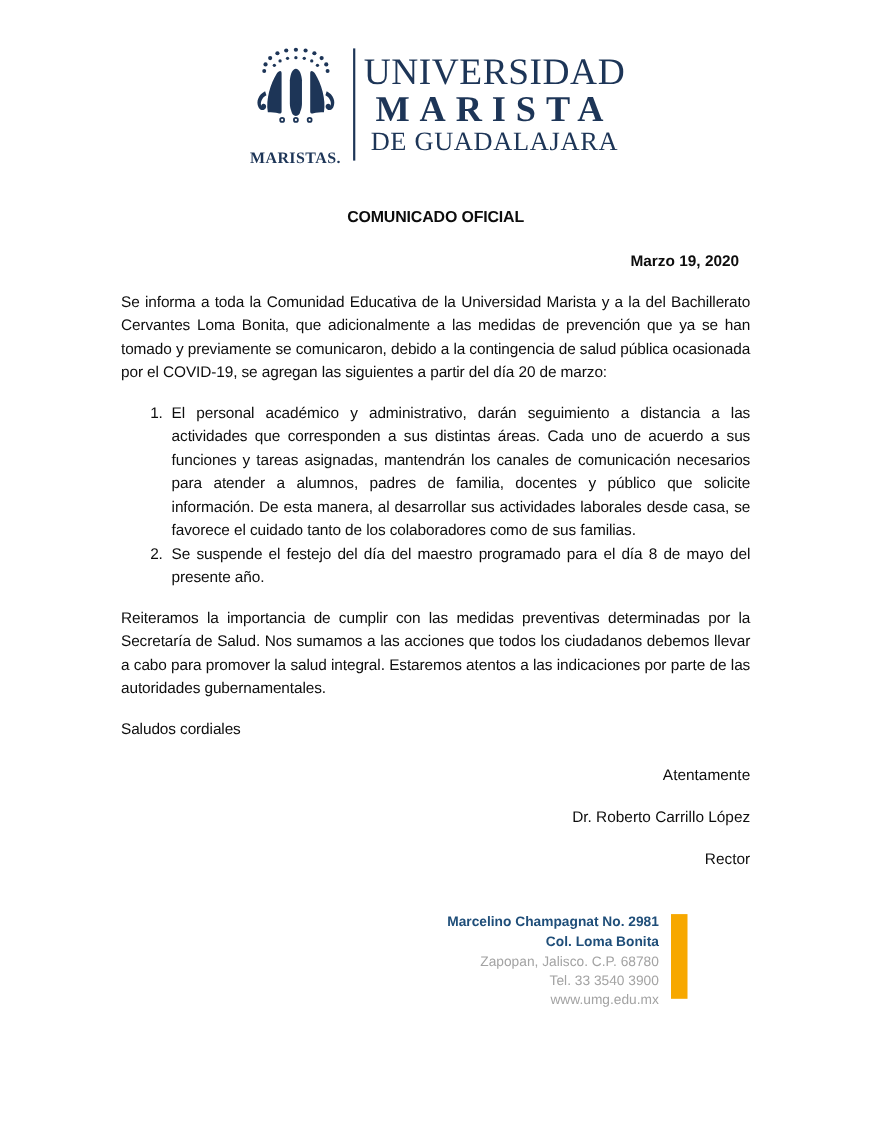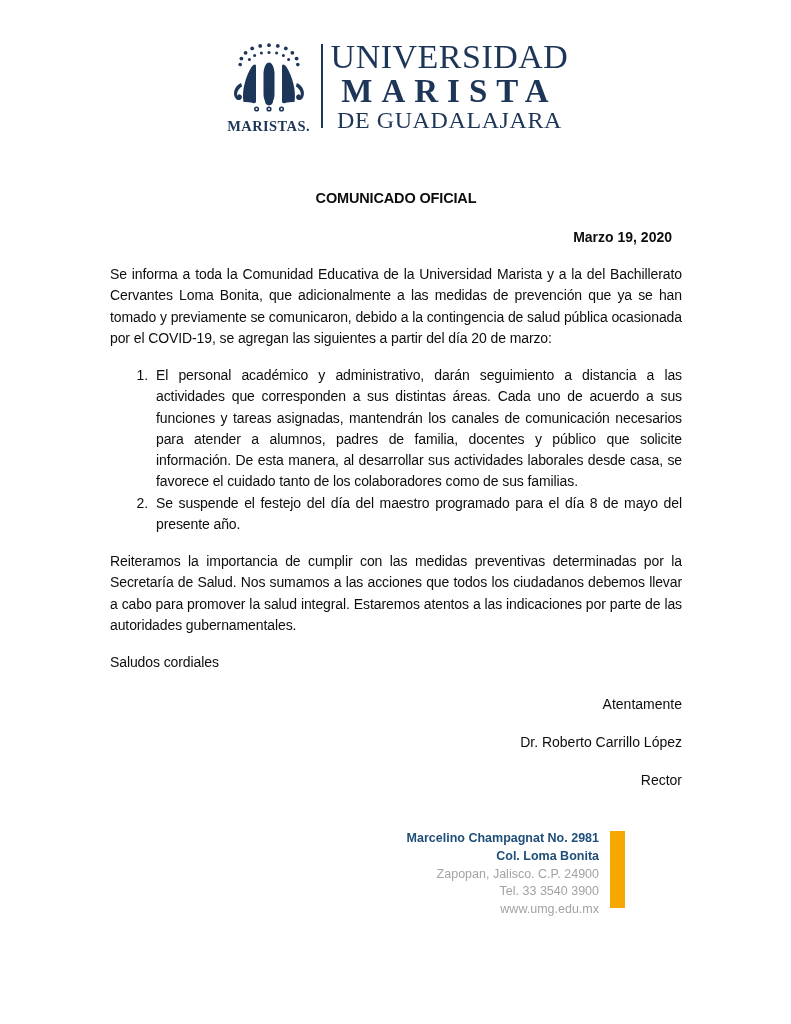--- a/index.html
+++ b/index.html
@@ -33,20 +33,21 @@
     align-items: stretch;
     gap: 0;
   }
   .crest {
     width: 92px;
     display: flex;
     flex-direction: column;
     align-items: center;
     justify-content: flex-end;
     padding-right: 4px;
+    gap: 18px;
   }
   .crest svg { display: block; }
   .crest-word {
     font-family: "Liberation Serif", serif;
     font-size: 14.5px;
     font-weight: bold;
     letter-spacing: 0.4px;
     color: #1d3557;
     line-height: 1;
     margin-top: 1px;
@@ -283,21 +284,21 @@
       <div class="sign-line">Rector</div>
     </div>
 
   </div>
 
   <div class="footer">
     <div class="footer-inner">
       <div class="footer-text">
         <div class="f-strong">Marcelino Champagnat No. 2981</div>
         <div class="f-strong">Col. Loma Bonita</div>
-        <div class="f-light">Zapopan, Jalisco. C.P. 24900</div>
+        <div class="f-light">Zapopan, Jalisco. C.P. 68780</div>
         <div class="f-light">Tel. 33 3540 3900</div>
         <div class="f-light">www.umg.edu.mx</div>
       </div>
       <div class="footer-bar"></div>
     </div>
   </div>
 
 </div>
 
 </body></html>

